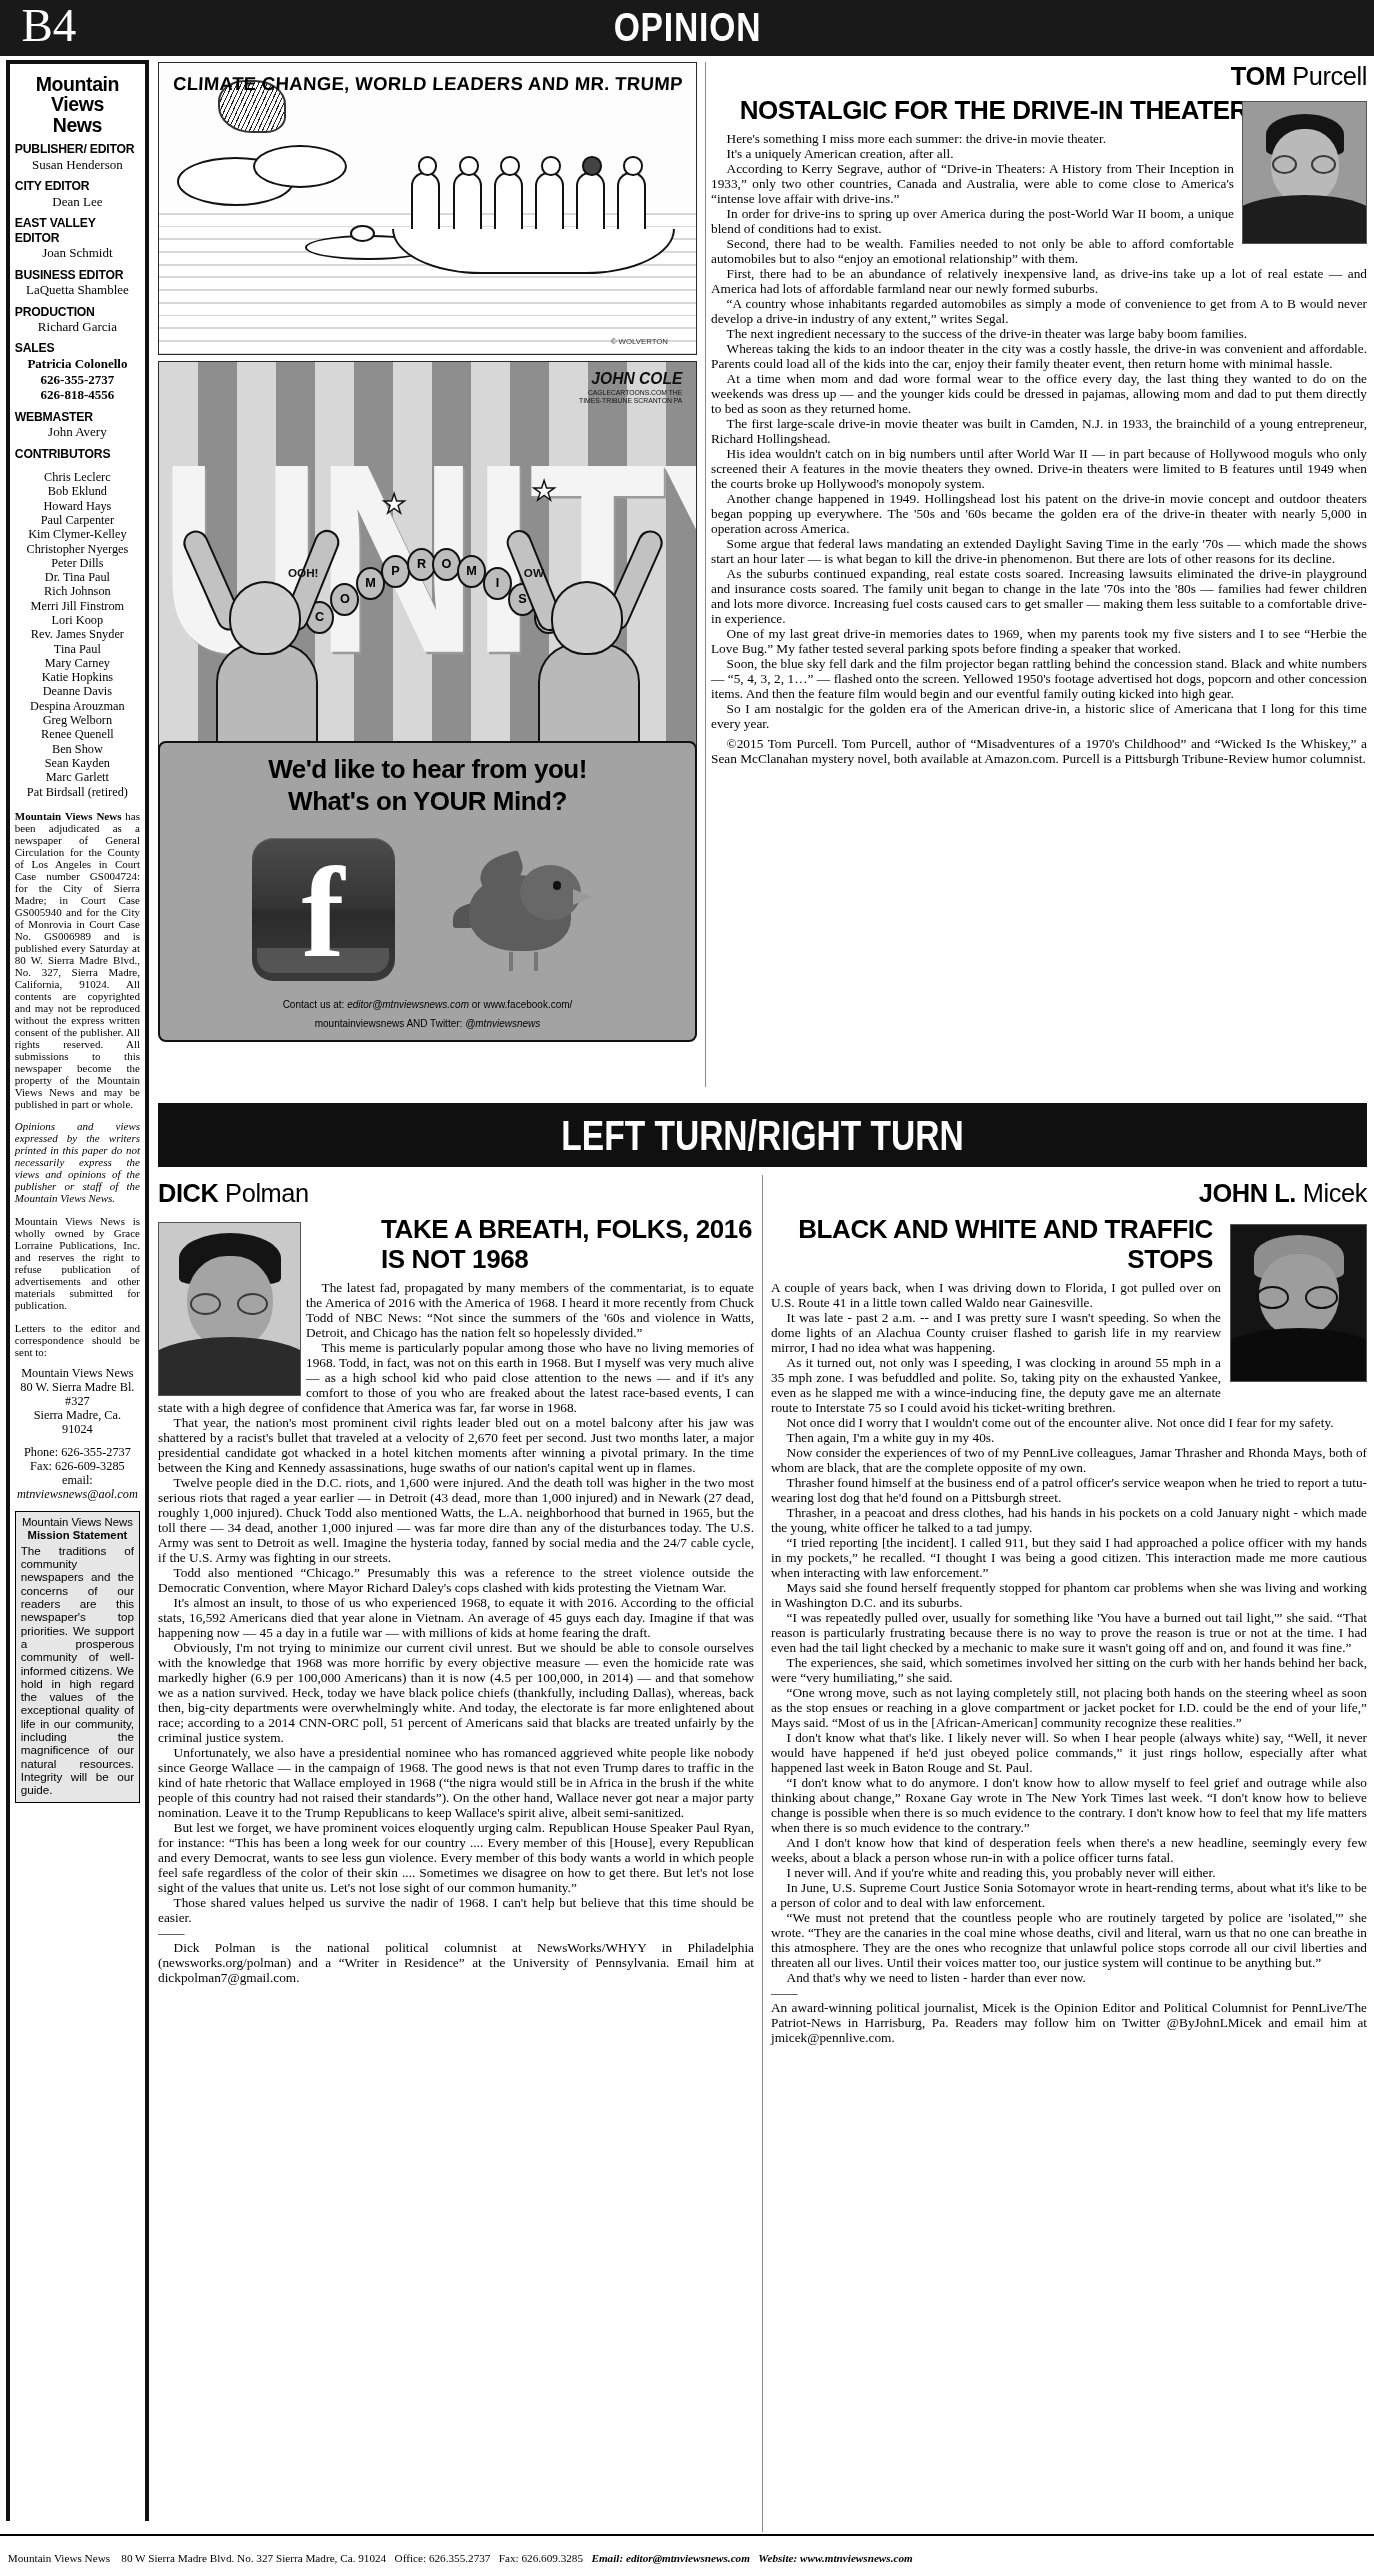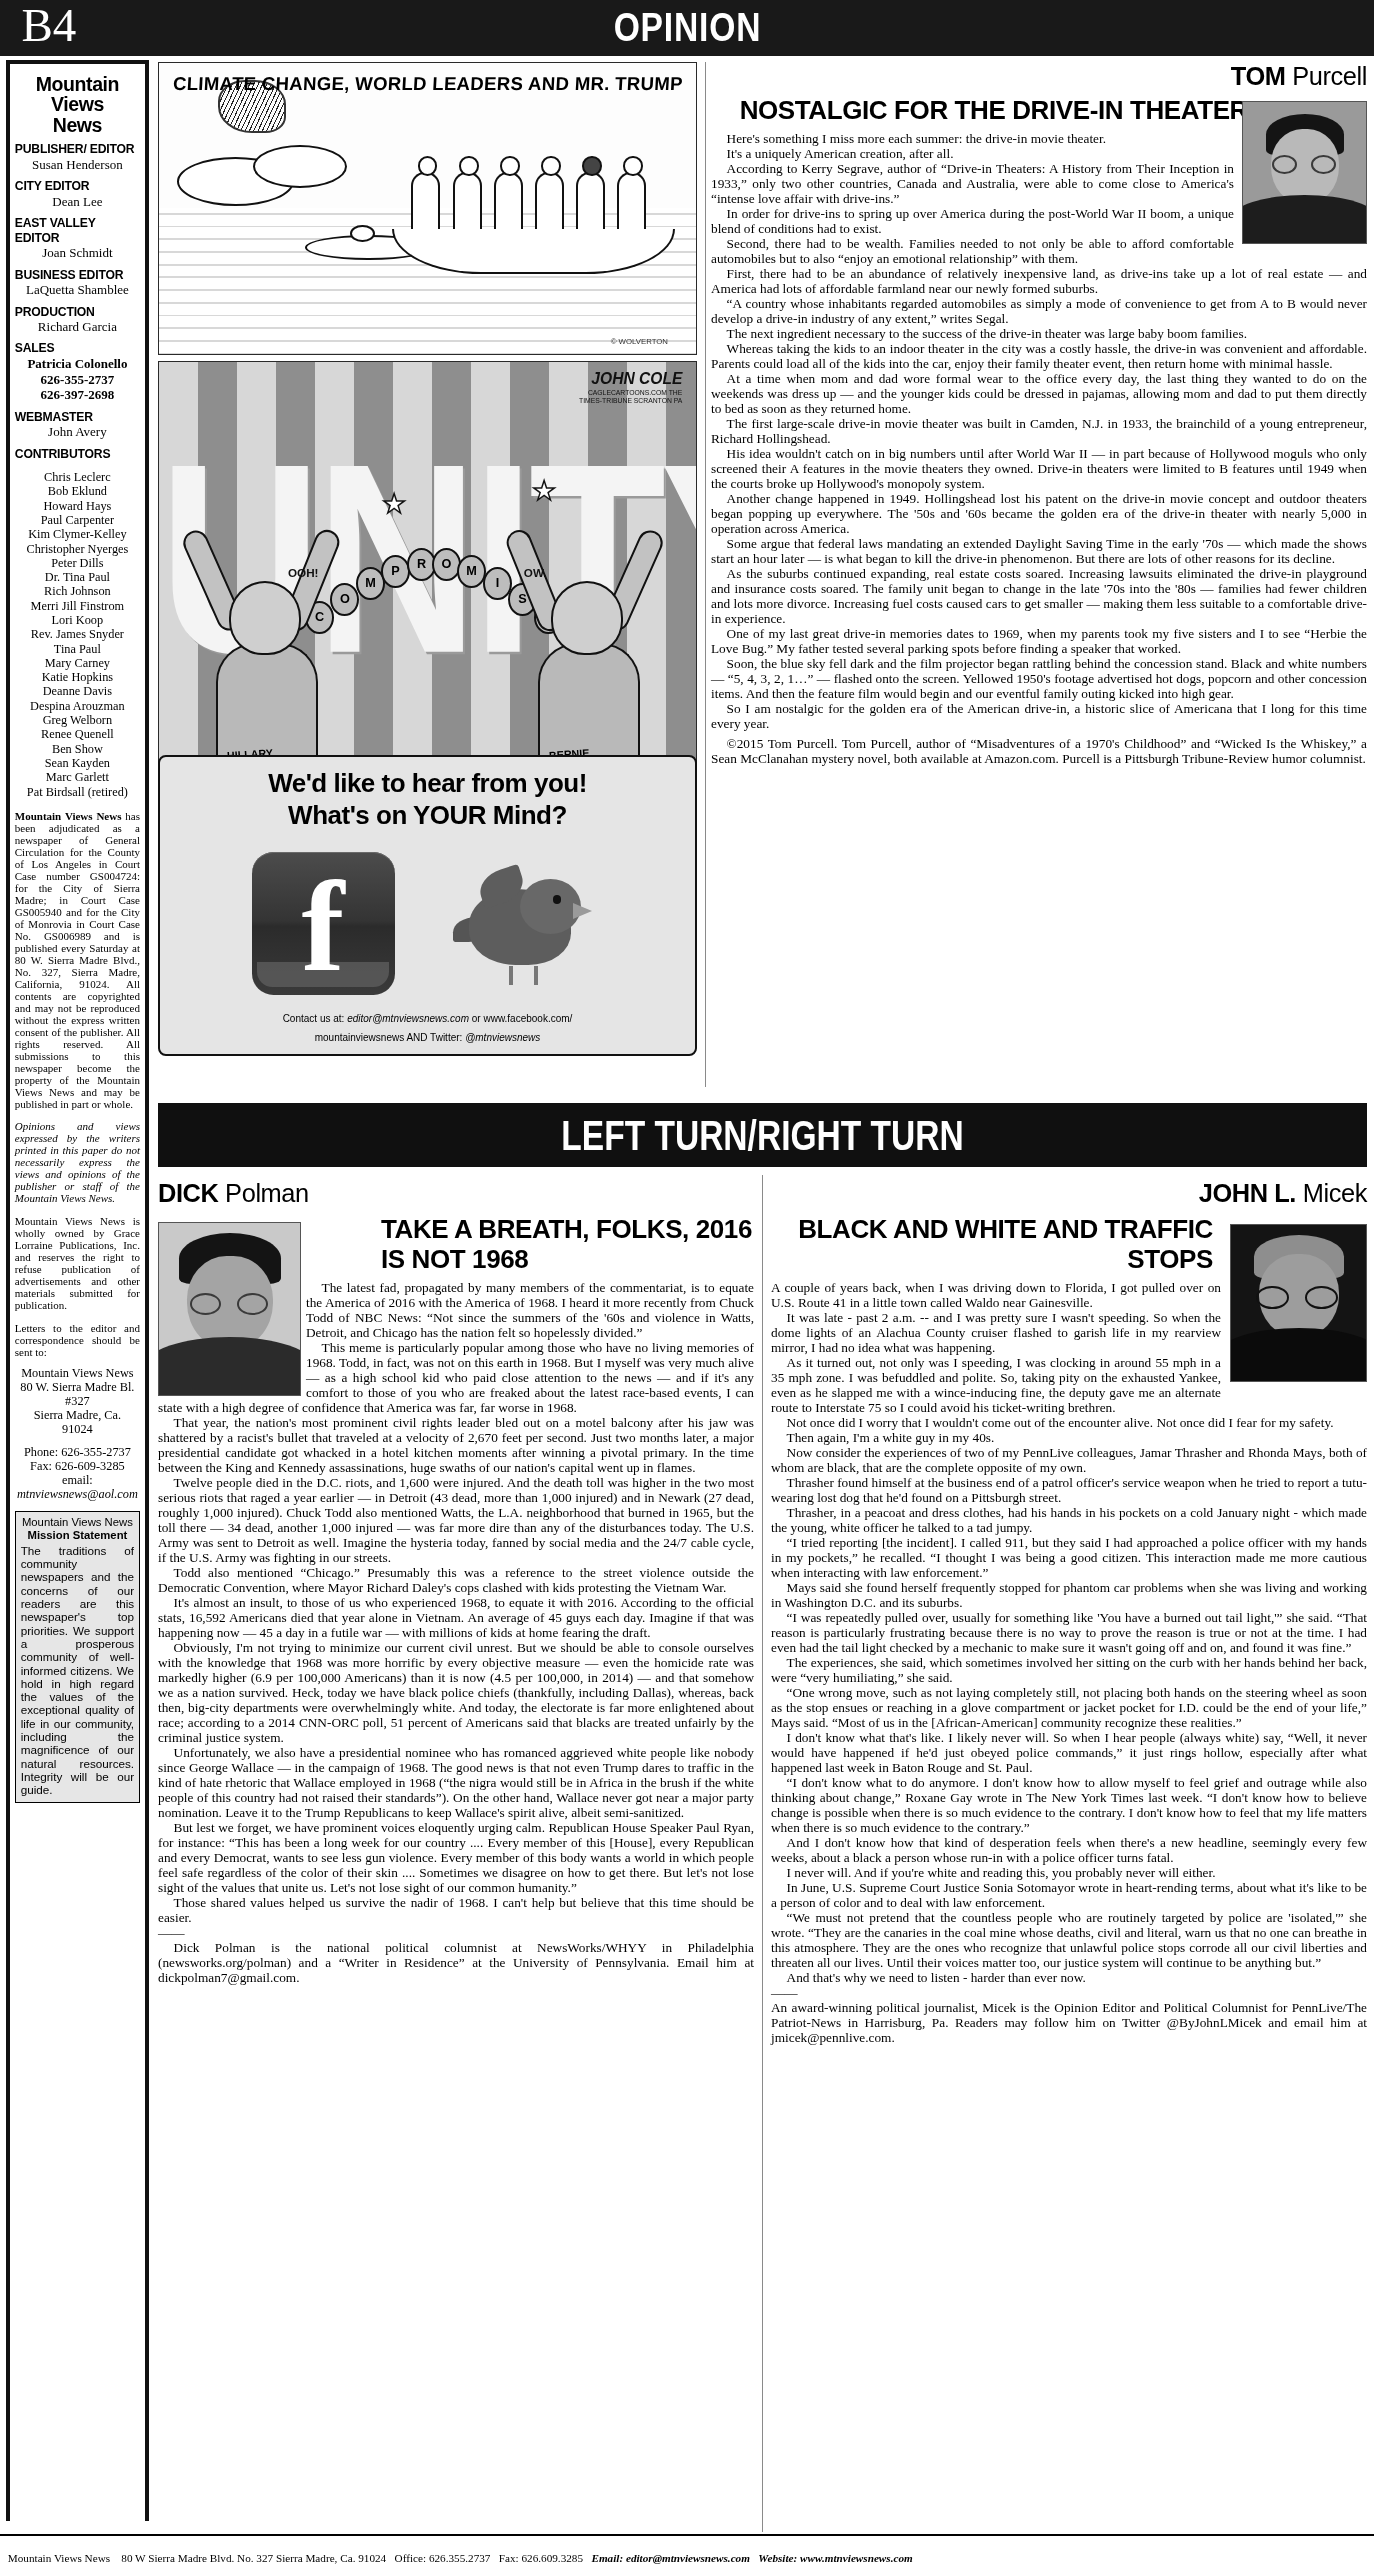--- a/index.html
+++ b/index.html
@@ -213,22 +213,22 @@
     font-family:"Liberation Sans",sans-serif; font-weight:700;
     font-size:12.7px; text-align:center; line-height:29px;
   }
   .c2-star {
     position:absolute; color:#fff; -webkit-text-stroke:1.5px #111;
     font-size:27px; line-height:27px;
   }
 
   
   .promo {
-    position:absolute; left:158px; top:699px; width:539px; height:301px;
-    border:2.9px solid #111; border-radius:7.8px; background:#e5e5e5;
+    position:absolute; left:158px; top:685px; width:539px; height:301px;
+    border:2.9px solid #111; border-radius:7.8px; background:#a3a3a3;
     padding:9.8px 11.7px 7.8px 11.7px;
   }
   .promo-h {
     text-align:center; font-family:"Liberation Sans",sans-serif;
     font-weight:700; font-size:26px; line-height:32px; letter-spacing:-0.5px;
   }
   .promo-icons {
     display:flex; justify-content:center; align-items:center; gap:53px;
     margin-top:11.7px; height:162px;
   }
@@ -378,21 +378,21 @@
         <div class="mh-name">Dean Lee</div>
         <div class="mh-role">EAST VALLEY EDITOR</div>
         <div class="mh-name">Joan Schmidt</div>
         <div class="mh-role">BUSINESS EDITOR</div>
         <div class="mh-name">LaQuetta Shamblee</div>
         <div class="mh-role">PRODUCTION</div>
         <div class="mh-name">Richard Garcia</div>
         <div class="mh-role">SALES</div>
         <div class="mh-name b">Patricia Colonello</div>
         <div class="mh-name b">626-355-2737</div>
-        <div class="mh-name b">626-397-2698</div>
+        <div class="mh-name b">626-818-4556</div>
         <div class="mh-role">WEBMASTER</div>
         <div class="mh-name">John Avery</div>
       </div>
 
       <div class="mh-role">CONTRIBUTORS</div>
       <div class="contrib">
         <div>Chris Leclerc</div>
         <div>Bob Eklund</div>
         <div>Howard Hays</div>
         <div>Paul Carpenter</div>

